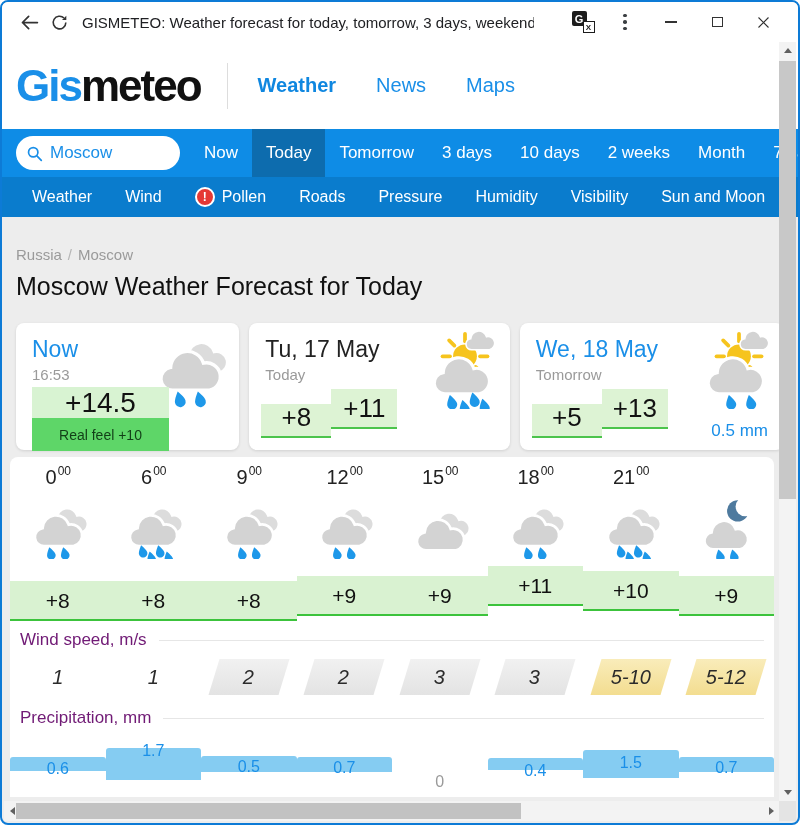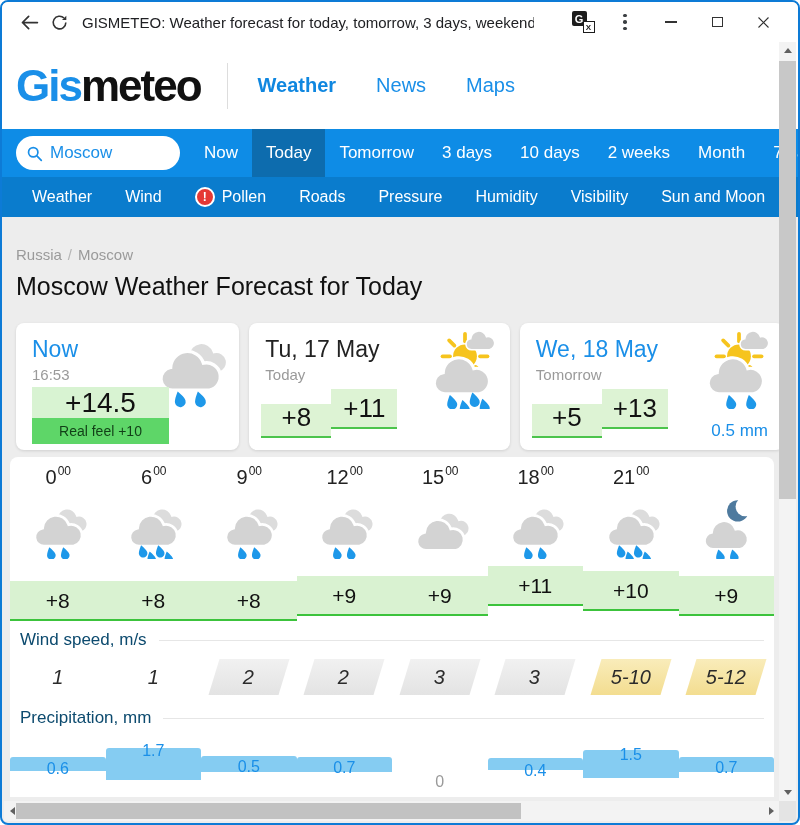--- a/index.html
+++ b/index.html
@@ -51,59 +51,59 @@
 
   
   .cards { display:flex; gap:10px; margin-top:22px; }
   .card { background:#fff; border-radius:8px; box-shadow:0 1px 3px rgba(0,0,0,.12); height:127px; position:relative; padding:13px 16px; cursor:pointer; }
   .card.c1 { width:238px; } .card.c2 { width:278px; } .card.c3 { width:282px; }
   .card-title { font-size:23px; color:#222; }
   .card-title.blue { color:#1a8fe8; }
   .card-sub { font-size:15px; color:#9a9a9a; margin-top:3px; }
   .card-icon { position:absolute; top:8px; right:10px; }
   .nowtemp { position:absolute; left:16px; top:64px; width:137px; height:31px; background:#d8f3d2; display:flex; align-items:center; justify-content:center; font-size:28px; color:#111; }
-  .realfeel { position:absolute; left:16px; top:95px; width:137px; height:26px; background:#5ed668; display:flex; align-items:center; justify-content:center; font-size:14px; color:#123f17; }
+  .realfeel { position:absolute; left:16px; top:95px; width:137px; height:33px; background:#5ed668; display:flex; align-items:center; justify-content:center; font-size:14px; color:#123f17; }
   .steps { position:absolute; left:12px; bottom:12px; display:flex; align-items:flex-end; }
   .stepbox { background:#ddf3d4; border-bottom:2px solid #4cc44c; display:flex; align-items:flex-end; justify-content:center; font-size:26px; color:#111; padding-bottom:3px; }
   .step-low { width:70px; height:34px; }
   .step-high { width:66px; height:40px; margin-bottom:9px; }
   .card-precip { position:absolute; right:16px; bottom:9px; font-size:17px; color:#1a8fe8; }
 
   
   .panel { margin:7px 0 0 -6px; width:764px; background:#fff; border-radius:8px 8px 0 0; }
   .grid { display:grid; grid-template-columns:repeat(8,1fr); }
   .row-times { padding-top:8px; height:36px; }
   .tcell { text-align:center; font-size:20px; color:#222; }
   .tcell sup { font-size:12px; position:relative; top:-1px; left:1px; }
   .row-icons { height:70px; }
   .icell { display:flex; align-items:center; justify-content:center; }
   .row-temps { height:58px; margin-top:2px; }
   .tband { height:40px; background:#d9f2d1; border-bottom:2px solid #3cc33c; display:flex; align-items:flex-end; justify-content:center; font-size:21px; color:#111; padding-bottom:6px; }
   .t8  { margin-top:16px; } .t9 { margin-top:11px; } .t10 { margin-top:6px; } .t11 { margin-top:1px; }
   .sec-label { display:flex; align-items:center; gap:12px; padding:8px 10px 4px 10px; height:30px; }
-  .sec-label span { font-size:17px; color:#0c4a6e; white-space:nowrap; }
+  .sec-label span { font-size:17px; color:#701a75; white-space:nowrap; }
   .sec-label::after { content:""; flex:1; height:1px; background:#e6e6e6; }
   .row-wind { height:48px; }
   .wcell { display:flex; align-items:center; justify-content:center; }
   .wtxt { font-size:20px; color:#2b2b2b; font-style:italic; }
   .wbox { width:70px; height:36px; display:flex; align-items:center; justify-content:center; transform:skewX(-17deg); }
   .wbox.g { background:linear-gradient(180deg,#f1f1f1,#e3e3e3); }
   .wbox.y { background:linear-gradient(180deg,#f9ecba,#f3dd90); }
   .wbox .wtxt { transform:skewX(17deg); }
   .row-precip { height:66px; }
   .pcell { position:relative; display:flex; align-items:center; }
   .pbar { width:100%; background:#85ccf2; border-radius:3px 3px 0 0; }
   .plabel { position:absolute; left:0; right:0; text-align:center; font-size:16px; color:#1a8fe8; }
   .plabel.zero { color:#9a9a9a; }
   .p0 .pbar{height:14px} .p0 .plabel{bottom:19px}
   .p1 .pbar{height:32px} .p1 .plabel{bottom:37px}
   .p2 .pbar{height:16px} .p2 .plabel{bottom:21px}
   .p3 .pbar{height:15px} .p3 .plabel{bottom:20px} .p4 .plabel{bottom:6px}
   .p5 .pbar{height:12px} .p5 .plabel{bottom:17px}
-  .p6 .pbar{height:28px} .p6 .plabel{bottom:33px}
+  .p6 .pbar{height:28px} .p6 .plabel{bottom:25px}
   .p7 .pbar{height:15px} .p7 .plabel{bottom:20px}
 
   
   .vscroll { position:absolute; top:40px; right:2px; bottom:22px; width:17px; background:#f3f3f3; z-index:40; }
   .vthumb { position:absolute; top:19px; left:0; width:17px; height:438px; background:#c8c8c8; cursor:pointer; }
   .sb-arrow { position:absolute; left:0; width:17px; height:17px; display:flex; align-items:center; justify-content:center; cursor:pointer; }
   .tri-up { width:0; height:0; border-left:4px solid transparent; border-right:4px solid transparent; border-bottom:5px solid #606060; }
   .tri-down { width:0; height:0; border-left:4px solid transparent; border-right:4px solid transparent; border-top:5px solid #606060; }
   .tri-left { width:0; height:0; border-top:4px solid transparent; border-bottom:4px solid transparent; border-right:5px solid #606060; }
   .tri-right { width:0; height:0; border-top:4px solid transparent; border-bottom:4px solid transparent; border-left:5px solid #606060; }

